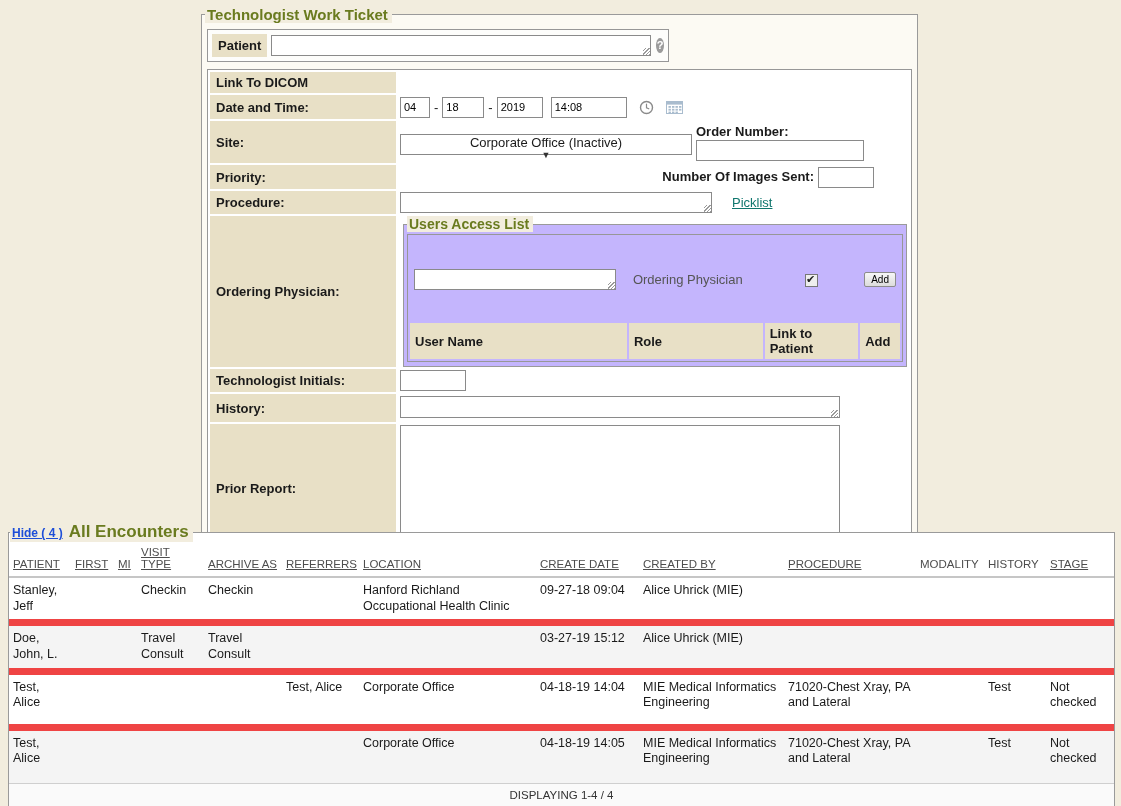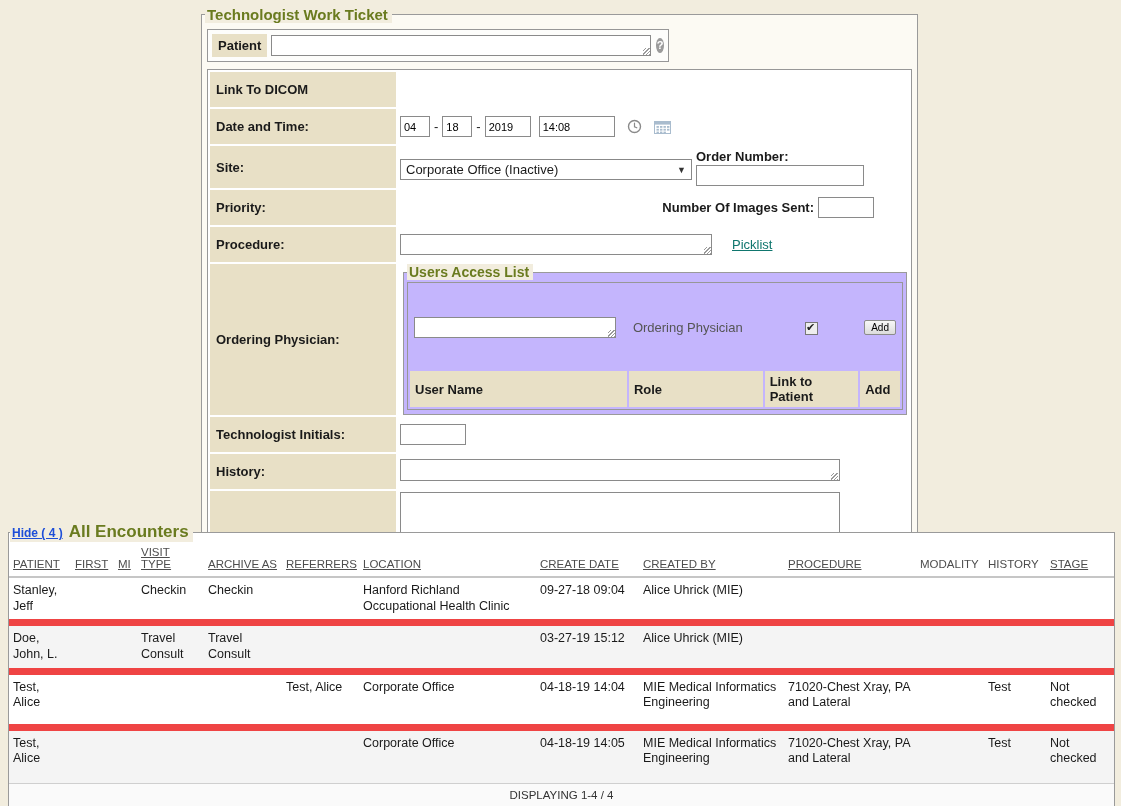--- a/index.html
+++ b/index.html
@@ -43,21 +43,21 @@
   .help-icon {
     display:inline-block; width:15px; height:15px; border-radius:50%;
     background:#9b9b9b; color:#fff; font-weight:bold; font-size:11px;
     text-align:center; line-height:15px; margin-left:5px;
   }
   .help-icon::after { content:"?"; }
 
   .main-box { border:1px solid #979797; background:#fff; margin:0 2px; }
   table.form-grid { border-collapse:separate; border-spacing:2px; width:100%; }
   table.form-grid td { vertical-align:middle; }
-  td.flabel { width:201px; background:#E8E0C6; font-weight:bold; padding:10px 6px; }
+  td.flabel { width:201px; background:#E8E0C6; font-weight:bold; padding:3px 6px; }
   td.fcontent { background:#fff; padding:0 2px; }
 
   .row-dicom td.flabel   { height:20px; }
   .row-datetime td       { height:24px; }
   .row-site td           { height:42px; }
   .row-priority td       { height:24px; }
   .row-procedure td      { height:23px; }
   .row-ordering td       { height:84px; }
   .row-initials td       { height:23px; }
   .row-history td        { height:28px; }
@@ -65,21 +65,21 @@
 
   .dt-wrap { display:flex; align-items:center; gap:4px; }
   .dt-sep { color:#1a1a1a; }
   .icon-btn { display:inline-flex; align-items:center; cursor:pointer; }
   .ml8 { margin-left:8px; } .ml4 { margin-left:4px; }
 
   .site-row-wrap { display:flex; align-items:flex-start; }
   .site-select {
     width:292px; height:21px; border:1px solid #888; background:#fff;
     display:flex; align-items:center; justify-content:space-between;
-    padding:0 5px; margin-top:11px; cursor:default;
+    padding:0 5px; margin-top:11px; cursor:default;flex-direction:column;
   }
   .site-select .arrow { font-size:9px; color:#333; }
   .stack-label { font-weight:bold; display:block; margin-bottom:1px; }
   .order-number-block { margin-left:4px; padding-top:1px; }
 
   .images-sent-wrap { display:flex; align-items:center; justify-content:flex-end; padding-right:33px; }
   .images-sent-wrap .stack-label { display:inline; margin-right:4px; }
 
   .proc-wrap { display:flex; align-items:center; }
   .picklist-link { color:#0f766e; text-decoration:underline; margin-left:20px; cursor:pointer; }
@@ -166,21 +166,21 @@
           <tr class="row-dicom">
         <td class="flabel">Link To DICOM</td>
         <td class="fcontent"></td>
       </tr>
       <tr class="row-datetime">
         <td class="flabel">Date and Time:</td>
         <td class="fcontent">
           <div class="dt-wrap">
             <input class="tin" style="width: 30px;" value="04">
             <span class="dt-sep">-</span>
-            <input class="tin" style="width: 30px;" value="18">
+            <input class="tin" style="width: 42px;" value="18">
             <span class="dt-sep">-</span>
             <input class="tin" style="width: 46px;" value="2019">
             <input class="tin ml4" style="width: 76px;" value="14:08">
             <span class="icon-btn ml8">
               <svg width="15" height="15" viewBox="0 0 15 15">
                 <circle cx="7.5" cy="7.5" r="6" fill="none" stroke="#8a8a8a" stroke-width="1.4"></circle>
                 <path d="M7.5 4.2 L7.5 7.8 L9.8 8.8" fill="none" stroke="#8a8a8a" stroke-width="1.2" stroke-linecap="round"></path>
               </svg>
             </span>
             <span class="icon-btn ml8">

